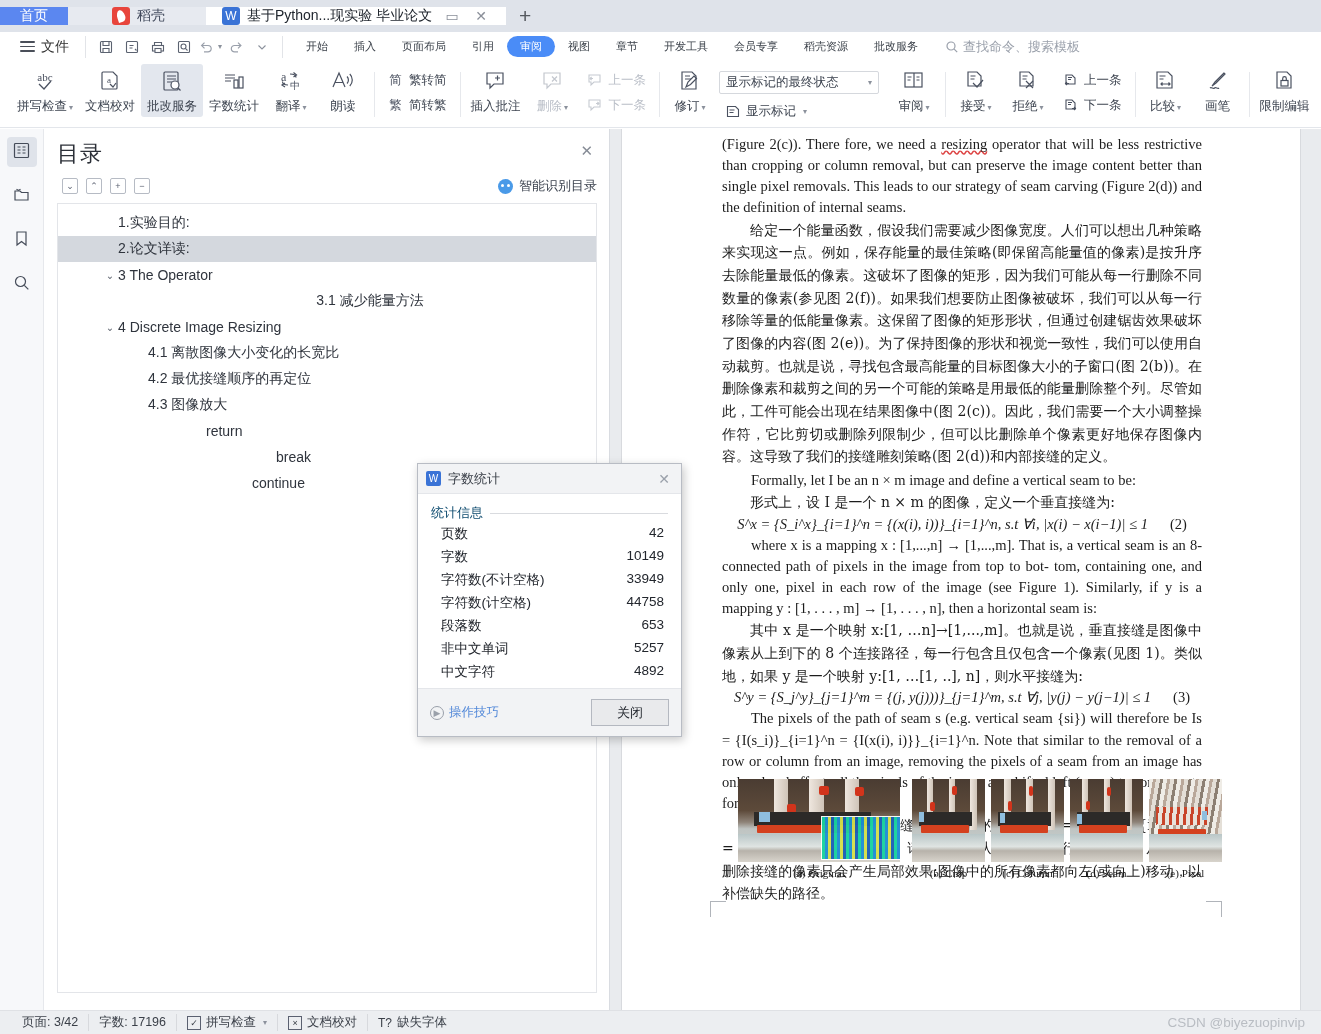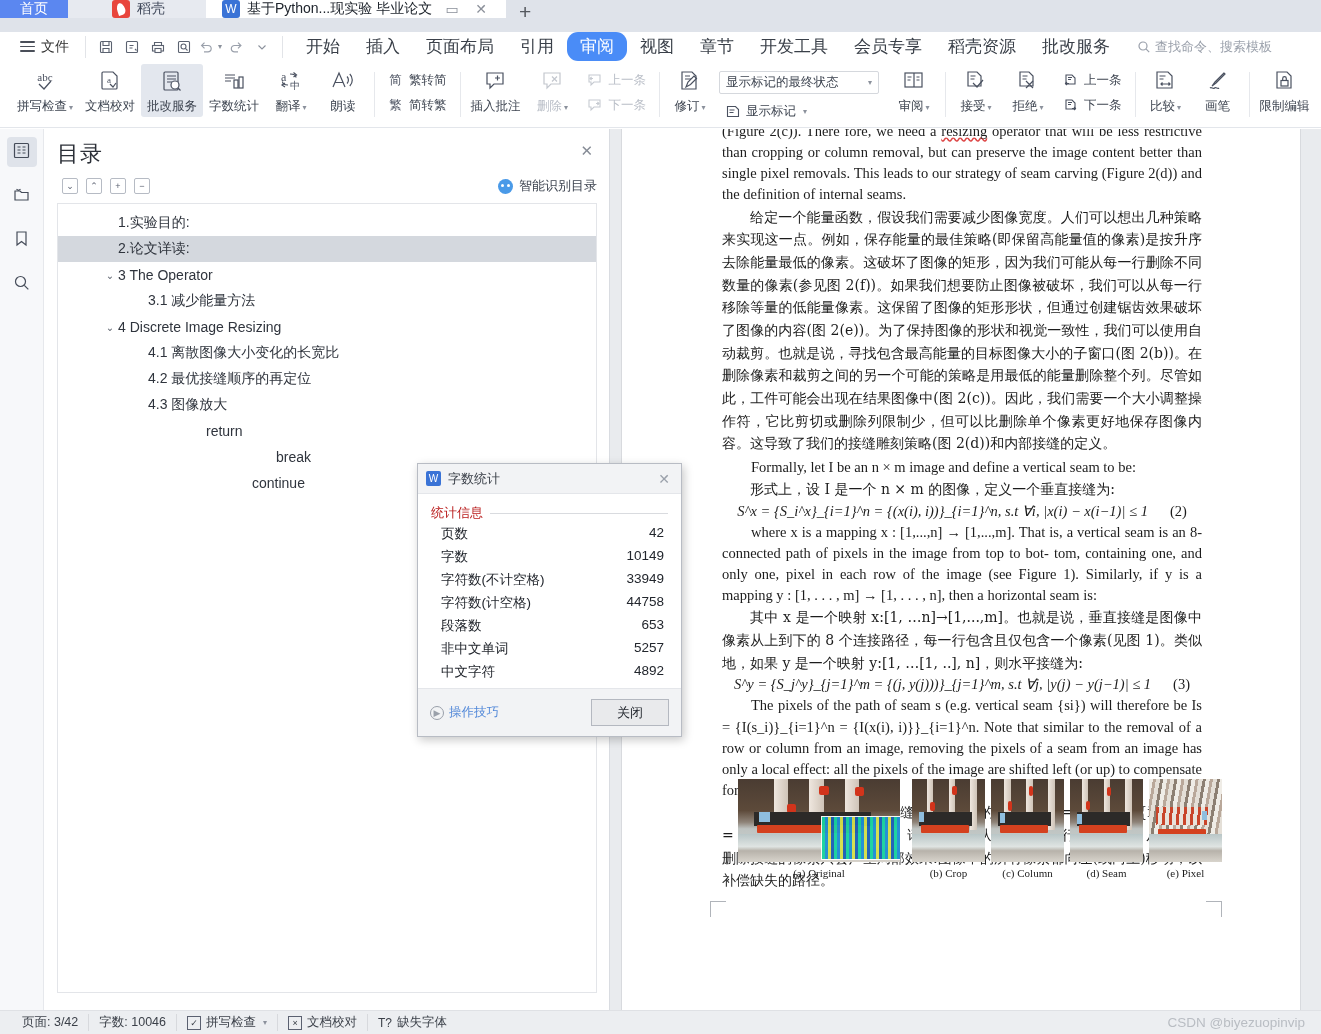--- a/index.html
+++ b/index.html
@@ -6,21 +6,21 @@
   html, body {
     width: 1321px; height: 1034px;
     font-family: "Liberation Sans", "DejaVu Sans", sans-serif;
     background: #ffffff; overflow: hidden;
   }
   body { position: relative; font-size: 13px; color: #333; }
 
   
   .tabbar {
     position: absolute; top: 0; left: 0; width: 1321px; height: 32px;
-    background: #dfe3ea; display: flex; align-items: flex-start;
+    background: #dfe3ea; display: flex; align-items: center;
   }
   .tab {
     display: flex; align-items: center; gap: 7px;
     padding: 0 16px; font-size: 14px; color: #41495b; cursor: default;
     position: relative; white-space: nowrap;
   }
   .tab.home { background: #5b87f0; color: #fff; width: 68px; justify-content: center; padding: 0; }
   .tab.docer { background: #e7eaf0; min-width: 138px; padding-left: 44px; }
   .tab.active { background: #ffffff; color: #20262e; }
   .tab .tabicon { width: 18px; height: 18px; border-radius: 3px; display: inline-block;
@@ -48,21 +48,21 @@
   }
   .menu-file { display: flex; align-items: center; gap: 6px; padding: 0 10px; font-size: 14px; color: #333; }
   .hamburger { display: inline-flex; flex-direction: column; justify-content: center; gap: 3px; width: 15px; }
   .hamburger i { display: block; height: 1.6px; background: #4a4f59; border-radius: 1px; }
   .qat { display: flex; align-items: center; gap: 2px; padding: 0 8px;
     border-left: 1px solid #e2e4e8; border-right: 1px solid #e2e4e8; margin: 0 6px; height: 22px; }
   .qbtn { width: 24px; height: 22px; display: flex; align-items: center; justify-content: center;
     color: #5b6270; }
   .qbtn svg { display: block; }
   .mtabs { display: flex; align-items: center; gap: 0; margin-left: 4px; }
-  .mtab { padding: 3px 13px; font-size: 17px; color: #3a4049; border-radius: 11px; white-space: nowrap; }
+  .mtab { padding: 3px 13px; font-size: 11px; color: #3a4049; border-radius: 11px; white-space: nowrap; }
   .mtab.sel { background: #4a8cf7; color: #fff; }
   .msearch { display: flex; align-items: center; gap: 4px; margin-left: 14px; color: #9aa0ab; font-size: 13px; }
 
   
   .ribbon {
     position: absolute; top: 62px; left: 0; width: 1321px; height: 66px;
     background: #fff; border-bottom: 1px solid #e3e6eb;
     display: flex; align-items: stretch; padding: 2px 0 0 6px;
   }
   .rgroup { display: flex; align-items: flex-start; padding: 0 5px; position: relative; }
@@ -189,21 +189,21 @@
     position: absolute; left: 417px; top: 463px; width: 265px; height: 274px;
     background: #fff; border: 1px solid #b8bcc4; box-shadow: 2px 3px 9px rgba(0,0,0,.22);
   }
   .dlg-title { height: 30px; background: #f2f3f5; display: flex; align-items: center;
     padding: 0 8px; gap: 7px; border-bottom: 1px solid #e4e6ea; }
   .dlg-ic { width: 15px; height: 15px; background: #3a73d6; color: #fff; font-size: 10px;
     display: flex; align-items: center; justify-content: center; border-radius: 2px; }
   .dlg-t { font-size: 13px; color: #3b4049; }
   .dlg-x { margin-left: auto; color: #9aa0aa; font-size: 14px; padding: 0 3px; }
   .dlg-body { padding: 10px 13px 0 13px; }
-  .grp { display: flex; align-items: center; gap: 7px; font-size: 13px; color: #b91c1c; }
+  .grp { display: flex; align-items: center; gap: 7px; font-size: 13px; color: #0c4a6e; }
   .grp .line { flex: 1; height: 1px; background: #d9dbdf; }
   .srow { display: flex; justify-content: space-between; font-size: 13.5px; color: #22262d;
     padding: 2.5px 4px 2.5px 10px; }
   .chkrow { display: flex; align-items: center; gap: 7px; font-size: 13px; color: #22262d; margin-top: 8px; padding-left: 2px; }
   .chk { width: 13px; height: 13px; border: 1px solid #4a4f59; display: flex; align-items: center;
     justify-content: center; font-size: 10px; color: #111; background:#fff; }
   .dlg-foot { position: absolute; left: 0; right: 0; bottom: 0; height: 48px;
     background: #f2f3f5; border-top: 1px solid #e4e6ea; display: flex; align-items: center;
     padding: 0 12px; }
   .tiplink { display: flex; align-items: center; gap: 5px; font-size: 12.5px; color: #4f86d8; }
@@ -623,21 +623,21 @@
     <div class="toc-item" style="padding-left:60px;">
       <span class="toc-txt">1.实验目的:</span>
     </div>
     <div class="toc-item sel" style="padding-left:60px;">
       <span class="toc-txt">2.论文详读:</span>
     </div>
     <div class="toc-item" style="padding-left:44px;">
       <span class="toc-chev">⌄</span>
       <span class="toc-txt">3 The Operator</span>
     </div>
-    <div class="toc-item" style="padding-left:90px;">
+    <div class="toc-item" style="padding-left:90px;justify-content:center;">
       <span class="toc-txt">3.1 减少能量方法</span>
     </div>
     <div class="toc-item" style="padding-left:44px;">
       <span class="toc-chev">⌄</span>
       <span class="toc-txt">4 Discrete Image Resizing</span>
     </div>
     <div class="toc-item" style="padding-left:90px;">
       <span class="toc-txt">4.1 离散图像大小变化的长宽比</span>
     </div>
     <div class="toc-item" style="padding-left:90px;">
@@ -659,21 +659,21 @@
 </div>
 
 <div class="docarea">
   <div class="page">
 
     <div class="cmark tl" style="left:88px;top:772px;"></div>
     <div class="cmark tr" style="right:78px;top:772px;"></div>
 
     <div class="ptext">
 
-      <p class="p-en" style="margin-top:0;">
+      <p class="p-en" style="margin-top:13px;">
         <span>(Figure 2(c)). There   fore, we need a </span><span class="squig">resizing</span><span> operator that will be less restrictive than cropping or column removal, but can preserve the image content better than single pixel removals. This leads to our strategy of seam carving (Figure 2(d)) and the definition of internal seams.</span>
       </p>
 
       <p class="p-zh p-ind">给定一个能量函数，假设我们需要减少图像宽度。人们可以想出几种策略来实现这一点。例如，保存能量的最佳策略(即保留高能量值的像素)是按升序去除能量最低的像素。这破坏了图像的矩形，因为我们可能从每一行删除不同数量的像素(参见图 2(f))。如果我们想要防止图像被破坏，我们可以从每一行移除等量的低能量像素。这保留了图像的矩形形状，但通过创建锯齿效果破坏了图像的内容(图 2(e))。为了保持图像的形状和视觉一致性，我们可以使用自动裁剪。也就是说，寻找包含最高能量的目标图像大小的子窗口(图 2(b))。在删除像素和裁剪之间的另一个可能的策略是用最低的能量删除整个列。尽管如此，工件可能会出现在结果图像中(图 2(c))。因此，我们需要一个大小调整操作符，它比剪切或删除列限制少，但可以比删除单个像素更好地保存图像内容。这导致了我们的接缝雕刻策略(图 2(d))和内部接缝的定义。</p>
 
       <p class="p-en p-ind" style="margin-top:2px;">Formally, let I be an n × m image and define a vertical seam to be:</p>
       <p class="p-zh p-ind">形式上，设 I 是一个 n × m 的图像，定义一个垂直接缝为:</p>
 
       <div class="eq">
         <span>S^x = {S_i^x}_{i=1}^n = {(x(i), i))}_{i=1}^n, s.t ∀i, |x(i) − x(i−1)| ≤ 1</span><span class="no">(2)</span>
@@ -815,21 +815,21 @@
     <div class="tiplink">
       <span class="tipic">▶</span>
       <span>操作技巧</span>
     </div>
     <div class="closebtn">关闭</div>
   </div>
 </div>
 
 <div class="status">
   <div class="st">页面: 3/42</div>
-  <div class="st sep">字数: 10046</div>
+  <div class="st sep">字数: 17196</div>
   <div class="st sep">
     <span class="boxic">✓</span>
     <span>拼写检查</span>
     <span class="caret">▾</span>
   </div>
   <div class="st sep">
     <span class="boxic">×</span>
     <span>文档校对</span>
   </div>
   <div class="st sep">

